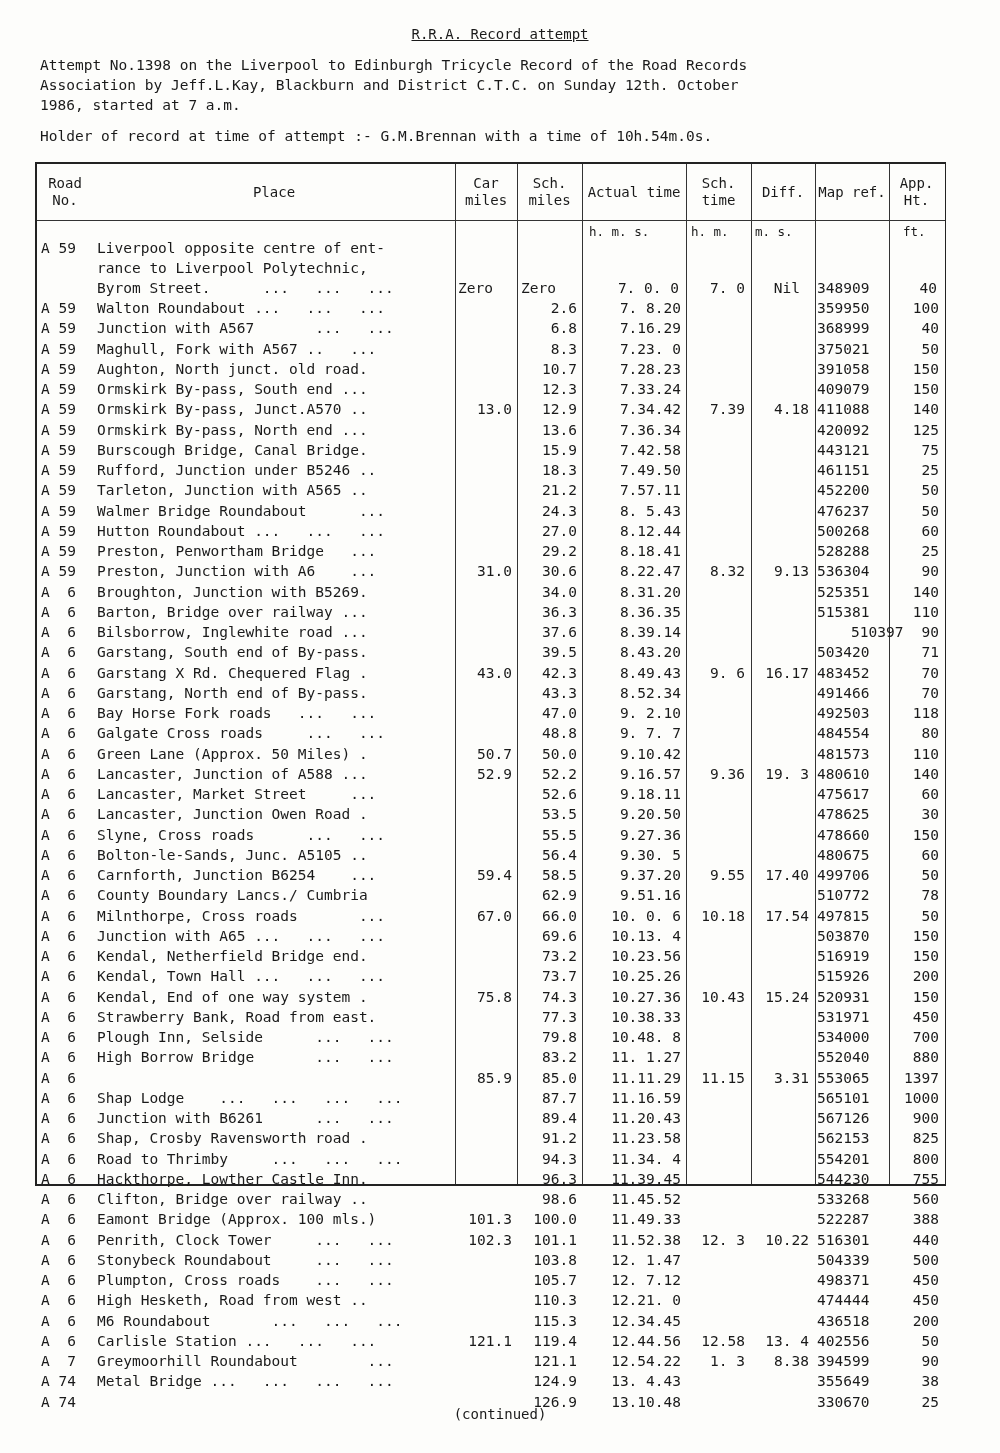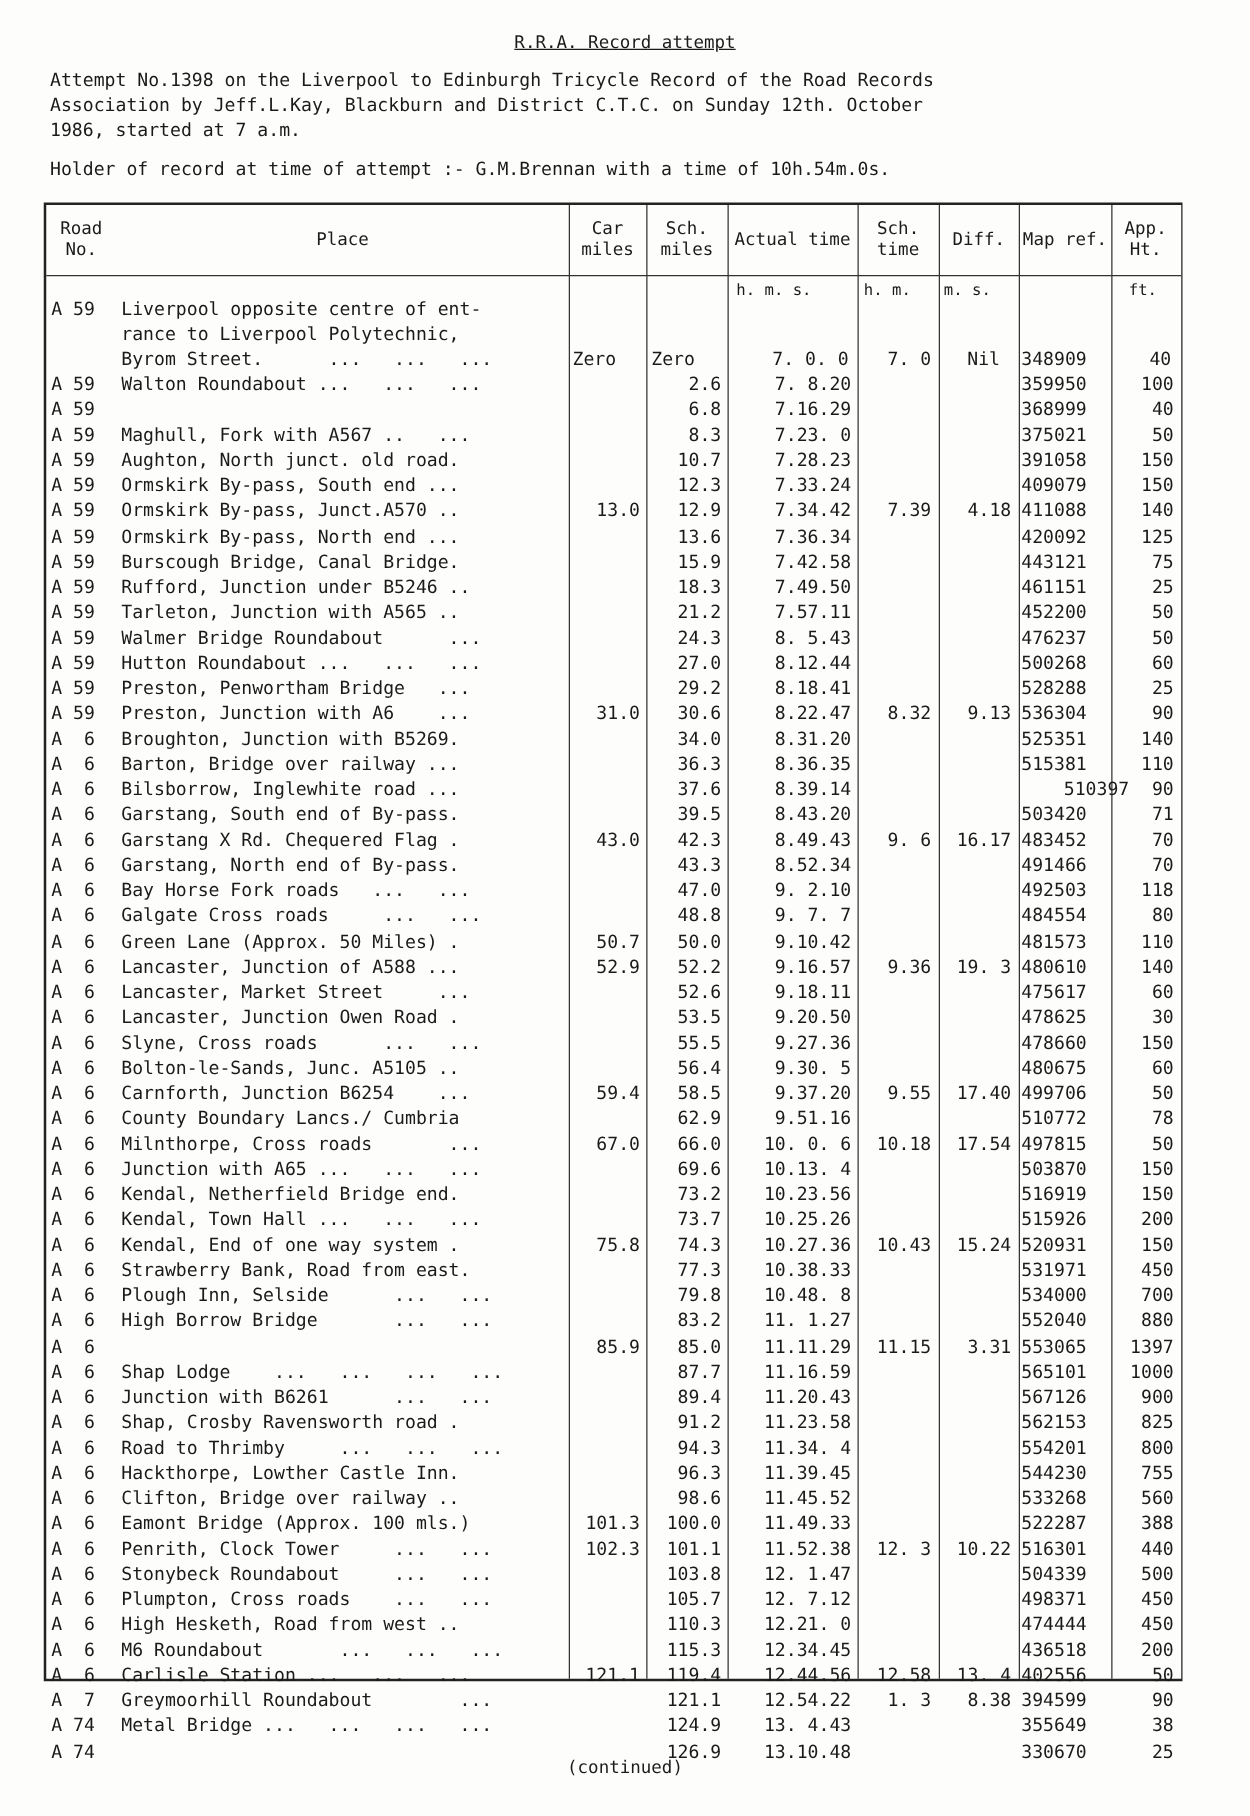--- a/index.html
+++ b/index.html
@@ -13,21 +13,21 @@
     font-size:14px; text-decoration:underline;
   }
   .intro {
     position:absolute; left:40px; top:55px; width:910px;
     font-size:14.5px; line-height:20px; white-space:pre-line;
   }
   .holder {
     position:absolute; left:40px; top:128px; font-size:14.5px;
   }
   .tbl {
-    position:absolute; left:35px; top:162px; width:911px; height:1183px;
+    position:absolute; left:35px; top:162px; width:911px; height:1024px;
     border:2px solid #222; border-right-width:1.5px; box-sizing:border-box;
   }
   .vline { position:absolute; top:0; bottom:0; width:0; border-left:1.3px solid #333; }
   .hline { position:absolute; left:0; right:0; height:0; border-top:1.5px solid #333; }
   .hdr {
     position:absolute; top:0; height:56px; display:flex; flex-direction:column;
     justify-content:center; align-items:center; font-size:14px; line-height:17px; text-align:center;
   }
   .units { position:absolute; top:60px; font-size:12.5px; }
   .row { position:absolute; left:0; right:0; height:19.6px; font-size:14.5px; }
@@ -99,20 +99,21 @@
         <span class="num" style="right:433px"></span>
         <span class="num" style="right:368px">2.6</span>
         <span class="num" style="right:264px">7. 8.20</span>
         <span class="num" style="right:200px"></span>
         <span class="num" style="right:136px"></span>
         <span style="left:780px">359950</span>
         <span class="num" style="right:6px">100</span>
       </div>
       <div class="row" style="top: 156.25px;">
         <span class="road">A 59</span>
+        <span class="place">Junction with A567       ...   ...</span>
         <span class="num" style="right:433px"></span>
         <span class="num" style="right:368px">6.8</span>
         <span class="num" style="right:264px">7.16.29</span>
         <span class="num" style="right:200px"></span>
         <span class="num" style="right:136px"></span>
         <span style="left:780px">368999</span>
         <span class="num" style="right:6px">40</span>
       </div>
       <div class="row" style="top: 176.5px;">
         <span class="road">A 59</span>

